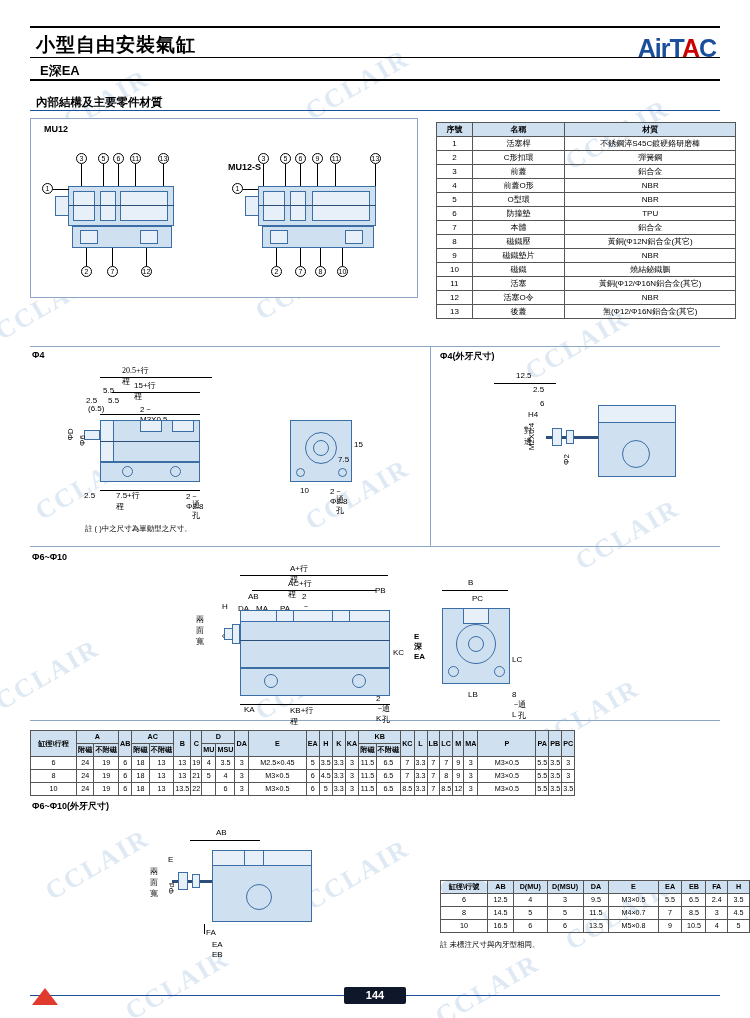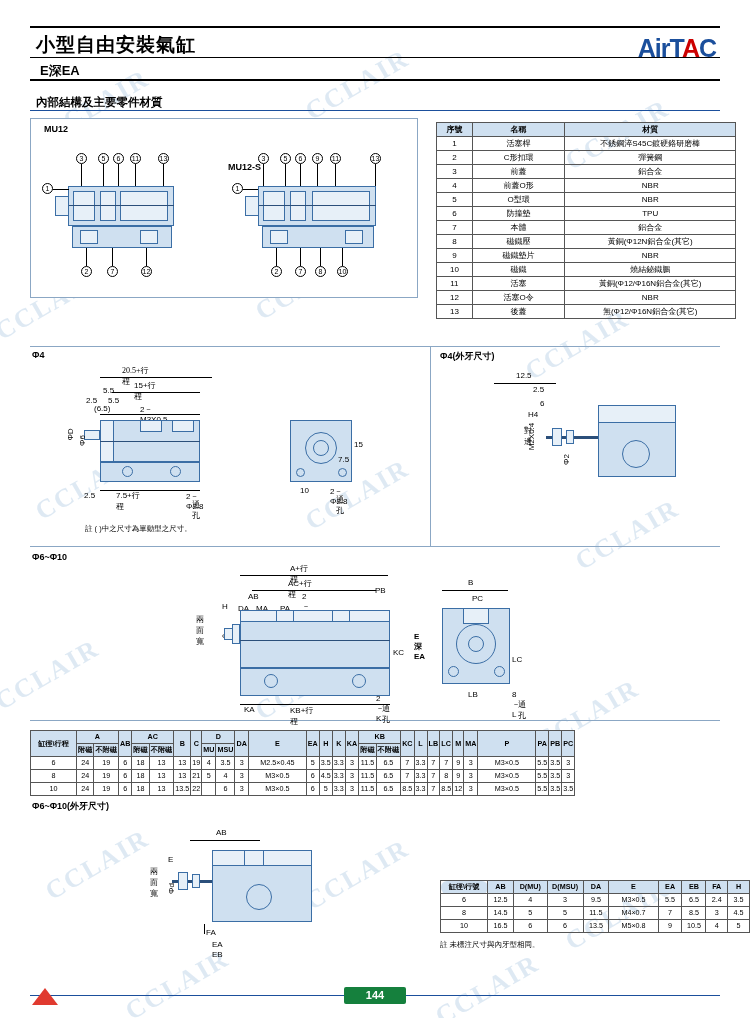--- a/index.html
+++ b/index.html
@@ -82,21 +82,21 @@
     border-radius:50%; font-size:7px; line-height:9.5px; text-align:center;
     background:#fff;
   }
 
   
   .footbar {
     position:absolute; left:30px; bottom:22px; width:690px; height:1.5px; background:#1b4f9c;
   }
   .pagenum {
     position:absolute; left:50%; transform:translateX(-50%); bottom:14px;
-    width:62px; height:17px; background:#15803d; color:#fff; font-size:11px;
+    width:62px; height:17px; background:#0f172a; color:#fff; font-size:11px;
     font-weight:bold; text-align:center; line-height:17px; border-radius:2px;
   }
   .tri {
     position:absolute; left:32px; bottom:13px; width:0; height:0;
     border-left:13px solid transparent; border-right:13px solid transparent;
     border-bottom:17px solid #e03a2f;
   }
   .note { position:absolute; font-size:7.5px; }
 </style>
 </head>
@@ -296,21 +296,21 @@
   <div class="ln" style="left:30px; top:546px; width:690px; height:1px; background:#8ba7c4;"></div>
 
   <div class="dwg">
     <div class="lbl" style="left:122px; top:365px;font-family:Liberation Serif, serif;">20.5+行程</div>
     <div class="ln" style="left:100px; top:377px; width:112px; height:1px;"></div>
     <div class="lbl" style="left:134px; top:380px;">15+行程</div>
     <div class="ln" style="left:112px; top:392px; width:88px; height:1px;"></div>
     <div class="lbl" style="left:103px; top:386px;">5.5</div>
     <div class="lbl" style="left:86px; top:396px;">2.5</div>
     <div class="lbl" style="left:108px; top:396px;">5.5</div>
-    <div class="lbl" style="left:94px; top:404px;">(6.5)</div>
+    <div class="lbl" style="left:88px; top:404px;">(6.5)</div>
     <div class="lbl" style="left:140px; top:404px;">2－M3X0.5</div>
     <div class="ln" style="left:100px; top:414px; width:100px; height:1px;"></div>
 
     <div class="blk" style="left:100px; top:420px; width:100px; height:42px;"></div>
     <div class="blk2" style="left:100px; top:420px; width:14px; height:42px;"></div>
     <div class="lnb" style="left:100px; top:441px; width:100px; height:1px;"></div>
     <div class="blk2" style="left:140px; top:420px; width:22px; height:12px;"></div>
     <div class="blk2" style="left:172px; top:420px; width:22px; height:12px;"></div>
     <div class="blk" style="left:100px; top:462px; width:100px; height:20px;"></div>
     <div class="circ" style="left:122px; top:466px; width:11px; height:11px;"></div>

